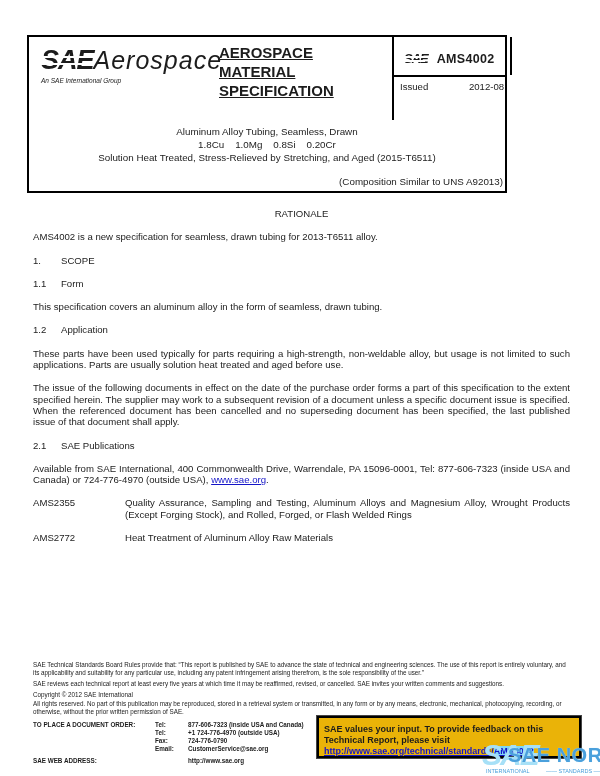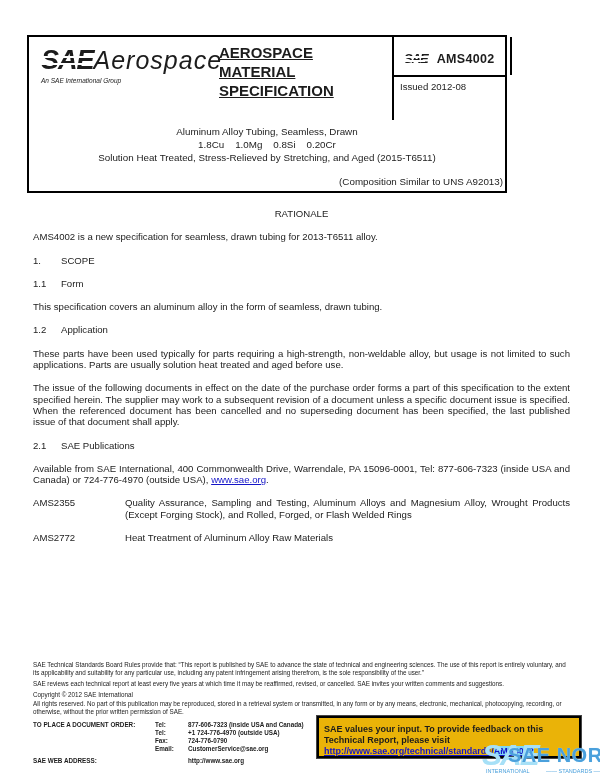--- a/index.html
+++ b/index.html
@@ -24,21 +24,21 @@
 
   .vline-main  { position:absolute; left:363px; top:0; width:2px; height:83px; background:#000; }
   .vline-cell  { position:absolute; left:481px; top:0; width:2px; height:38px; background:#000; }
   .hline-cell  { position:absolute; left:363px; right:0; top:38px; height:2px; background:#000; }
 
   .doc-number { position:absolute; left:375px; top:12px; white-space:nowrap; }
   .doc-number .sae-mark { font-size:13px; margin-right:9px; }
   .doc-number b { font-size:12.5px; letter-spacing:.3px; }
 
   .issued-row { position:absolute; left:371px; top:44px; font-size:9.6px; }
-  .issued-row .val { }
+  .issued-row .val { margin-left:38px; }
 
   .title-block { position:absolute; left:0; right:0; top:89px; text-align:center;
                  font-size:9.8px; line-height:12.8px; }
   .comp-note { position:absolute; right:2px; top:139px; font-size:9.8px; }
 
   
   .doc-body { position:absolute; left:33px; top:208px; width:537px;
               font-size:9.6px; line-height:11.3px; }
   .doc-body > div, .doc-body > p { margin-bottom:12px; }
   .center { text-align:center; }

